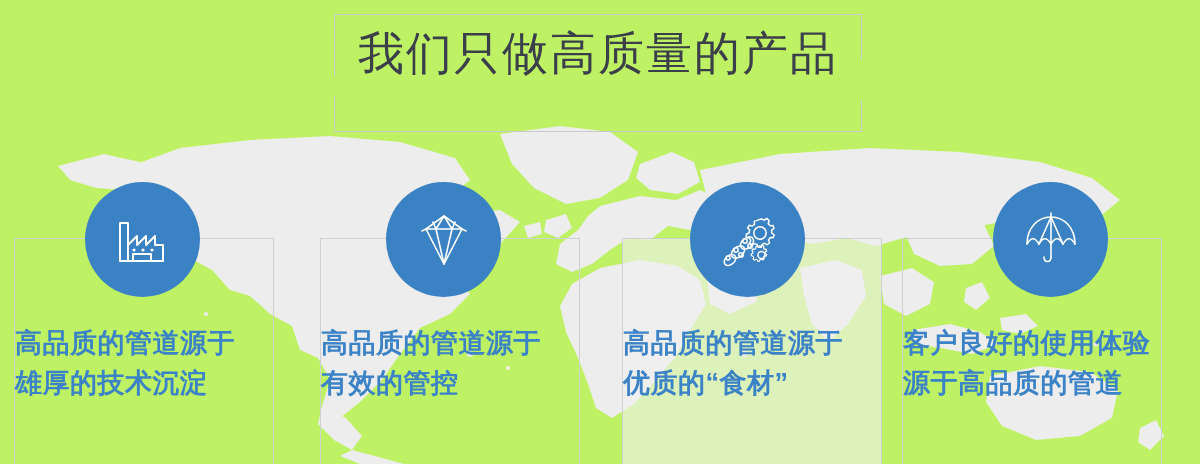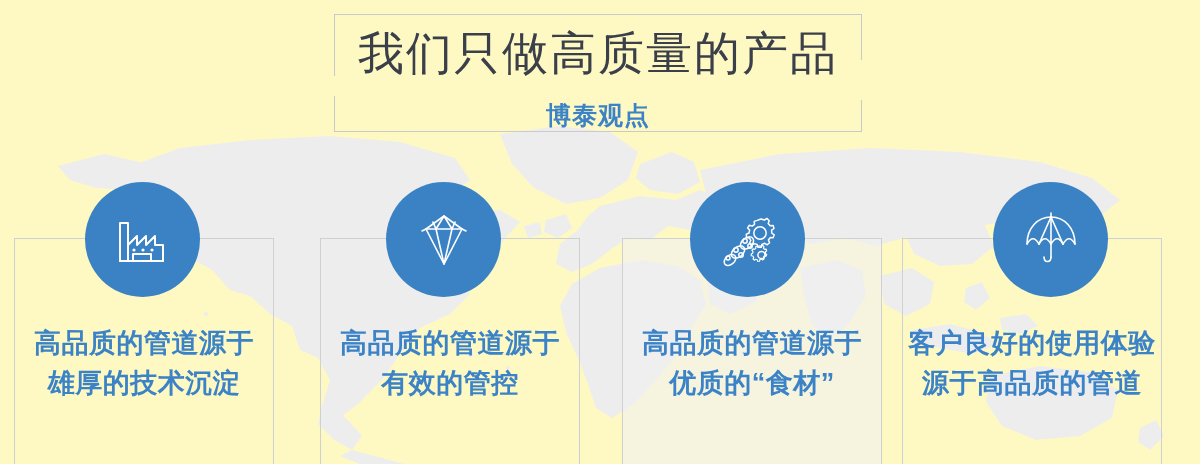--- a/index.html
+++ b/index.html
@@ -5,21 +5,21 @@
   * { margin:0; padding:0; box-sizing:border-box; }
   html, body {
     width:1200px; height:464px;
     background:#ffffff;
     font-family:"Liberation Sans","DejaVu Sans",sans-serif;
     overflow:hidden;
   }
   #stage {
     position:relative;
     width:1200px; height:464px;
-    background:#fef9c3;
+    background:#bef264;
     overflow:hidden;
   }
 
   
   #worldmap {
     position:absolute;
     left:0; top:118px;
     width:1200px; height:346px;
     opacity:1;
     pointer-events:none;
@@ -74,21 +74,21 @@
     border:1px solid #cfd0d2;
     border-bottom:none;
     background:transparent;
   }
   .card.shaded { background:rgba(240,240,240,0.62); }
 
   .card-text {
     position:absolute;
     left:0; right:0;
     top:84px;
-    text-align:center;
+    text-align:left;
     font-size:27px;
     line-height:40px;
     font-weight:bold;
     color:#3b83c6;
     letter-spacing:0.5px;
     white-space:pre-line;
   }
 
   
   .icon-circle {
@@ -172,21 +172,20 @@
 
   <div id="header-box">
     <span class="hb-line hb-top"></span>
     <span class="hb-line hb-bottom"></span>
     <span class="hb-line hb-l1"></span>
     <span class="hb-line hb-l2"></span>
     <span class="hb-line hb-r1"></span>
     <span class="hb-line hb-r2"></span>
 
     <div id="main-title">我们只做高质量的产品</div>
-    <div id="sub-title">博泰观点</div>
   </div>
 
   <div class="card" style="left:14px; width:260px;">
     <div class="card-text">高品质的管道源于
 雄厚的技术沉淀</div>
   </div>
 
   <div class="card" style="left:320px; width:260px;">
     <div class="card-text">高品质的管道源于
 有效的管控</div>

